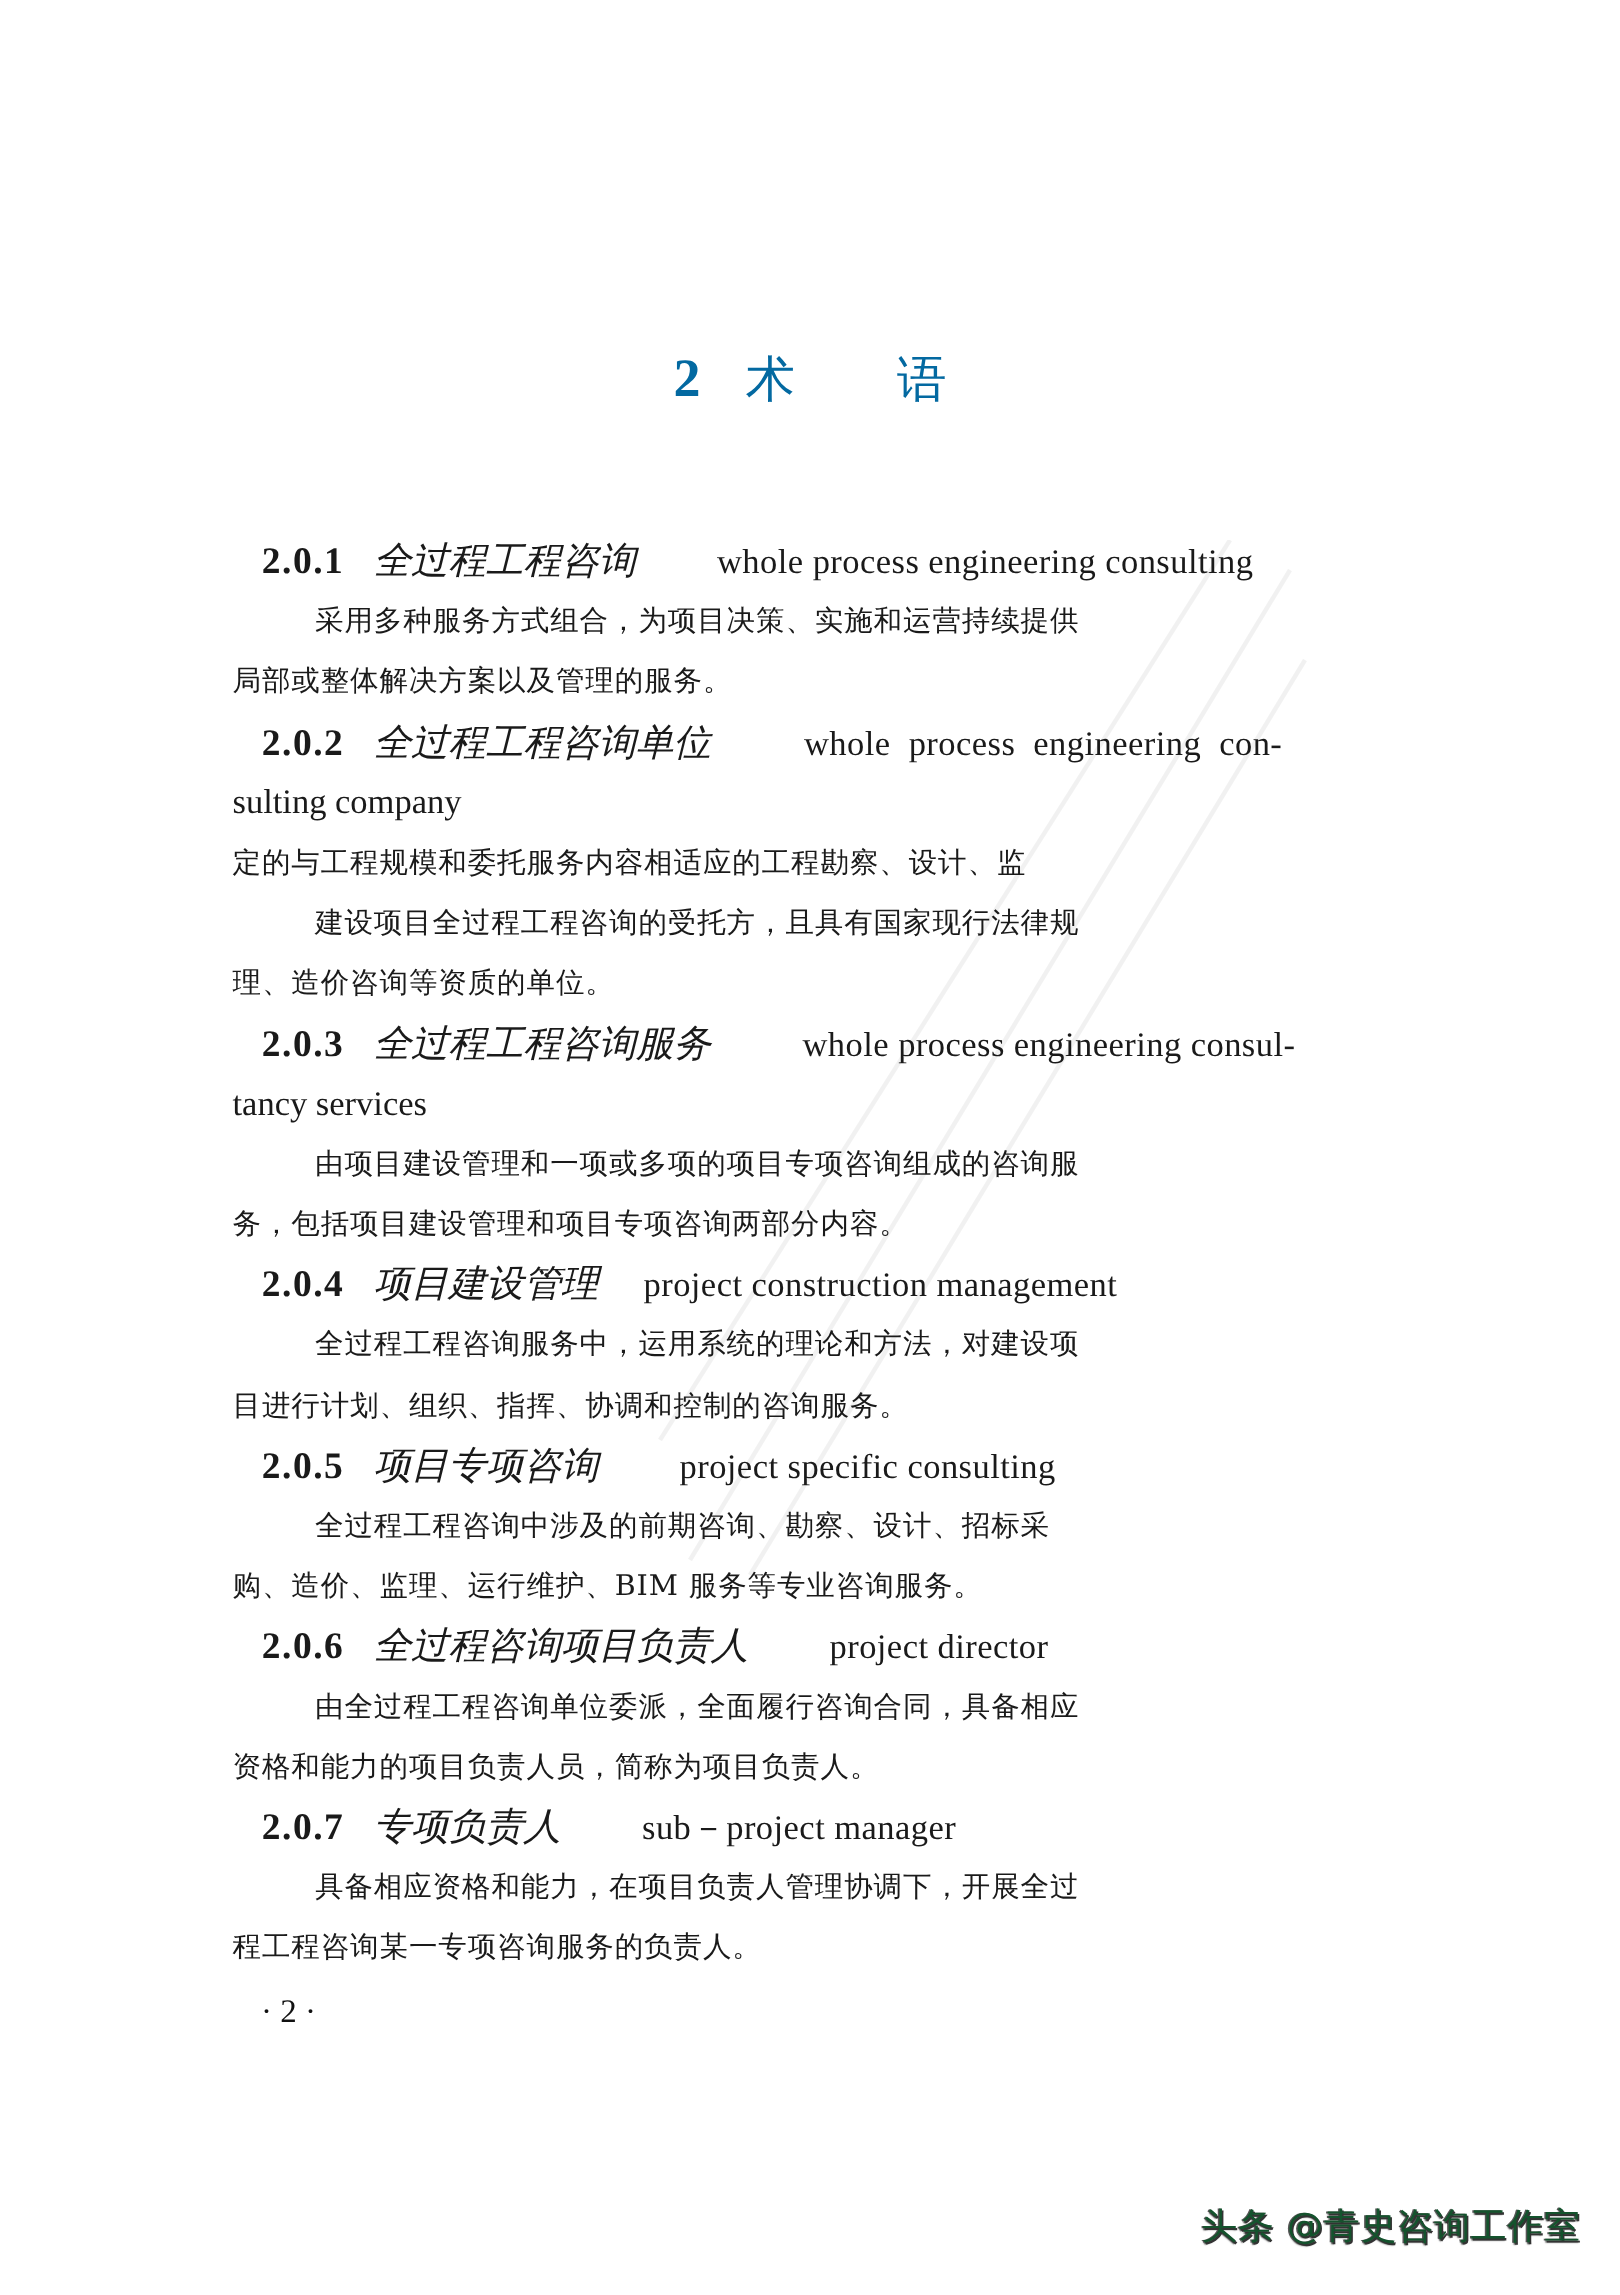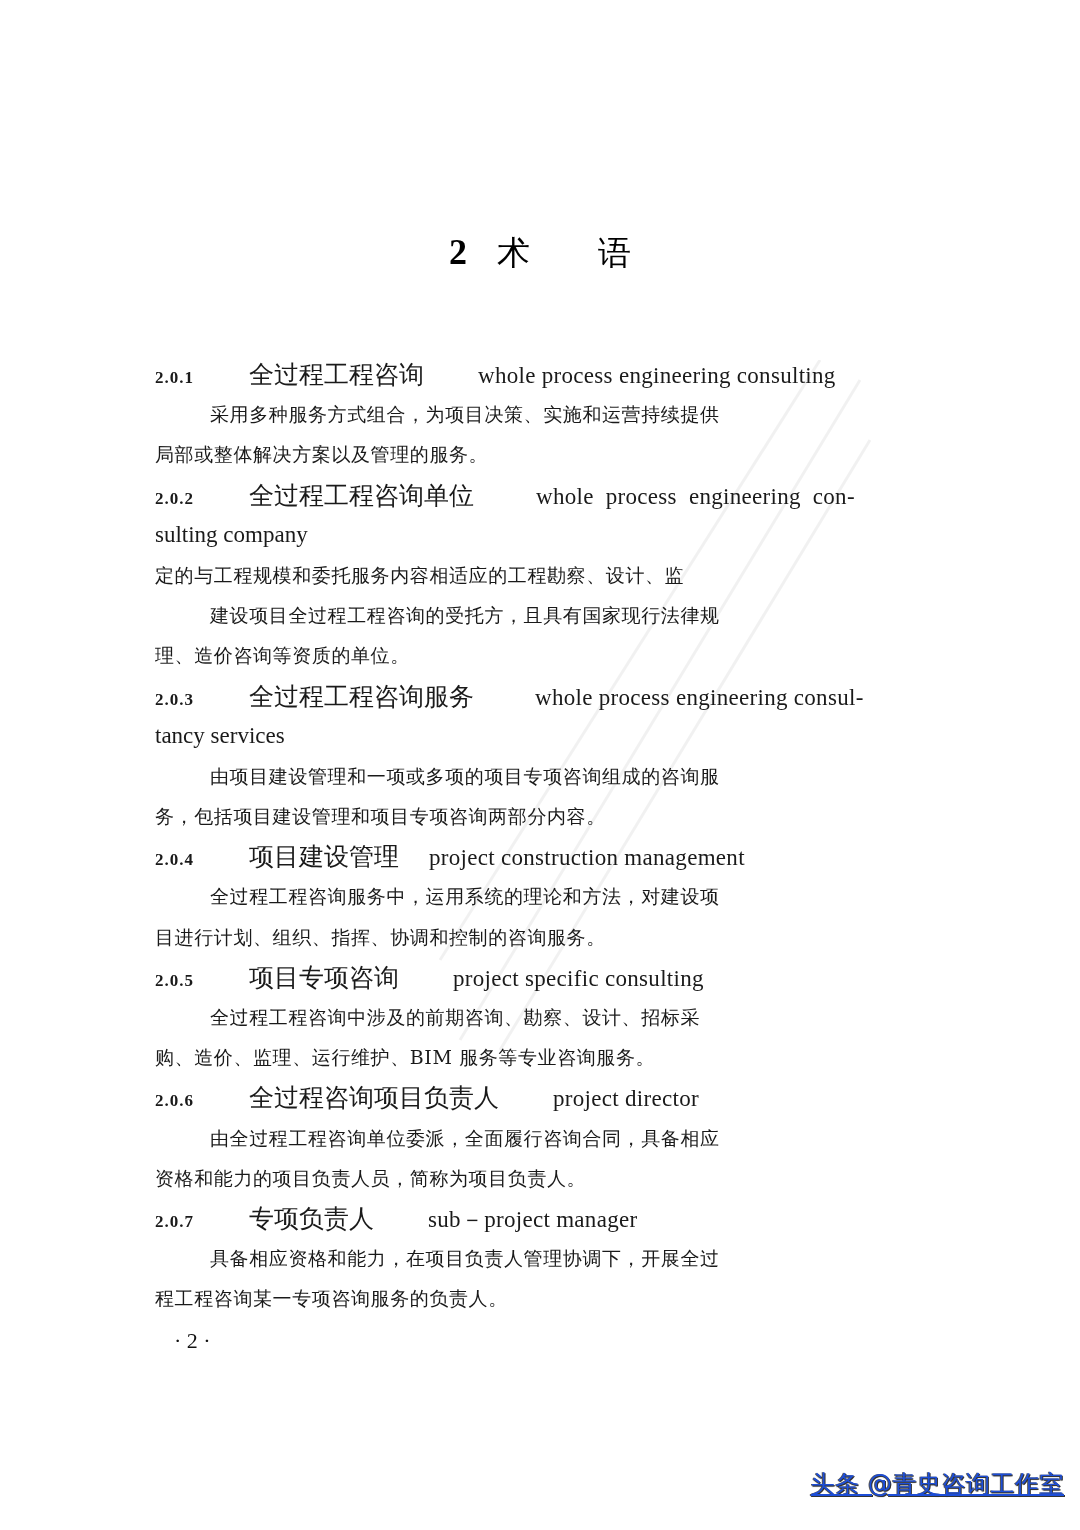--- a/index.html
+++ b/index.html
@@ -22,21 +22,21 @@
       background: #ffffff;
     }
     .chapter-title {
       position: absolute;
       top: 222px;
       left: 0;
       width: 1080px;
       text-align: center;
       font-size: 33px;
       line-height: 60px;
-      color: #000000;
+      color: #0369a1;
     }
     .chapter-title .num {
       font-family: "Liberation Serif", serif;
       font-weight: bold;
       font-size: 36px;
       margin-right: 30px;
     }
     .chapter-title .w1 { margin-right: 68px; }
     .content {
       position: absolute;
@@ -48,28 +48,30 @@
       height: 40.2px;
       line-height: 40.2px;
       font-size: 26px;
       white-space: nowrap;
       overflow: visible;
       position: relative;
     }
     .term-no {
       font-family: "Liberation Serif", serif;
       font-weight: bold;
-      font-size: 17px;
+      font-size: 25px;
       letter-spacing: 1px;
       display: inline-block;
       width: 94px;
+      text-align: center;
     }
     .term-cn {
       font-size: 25px;
       display: inline-block;
+      font-style: italic;
     }
     .term-en {
       font-family: "Liberation Serif", serif;
       font-size: 23px;
       display: inline-block;
       letter-spacing: 0.3px;
     }
     .cont {
       font-family: "Liberation Serif", serif;
       font-size: 23px;
@@ -82,28 +84,27 @@
     .page-number {
       position: absolute;
       left: 174px;
       top: 1328px;
       font-family: "Liberation Serif", serif;
       font-size: 22px;
       color: #111;
     }
     .watermark {
       position: absolute;
-      right: 16px;
+      right: 26px;
       top: 1468px;
       font-family: "DejaVu Sans", "Liberation Sans", sans-serif;
       font-size: 24px;
-      color: #1d4ed8;
+      color: #14532d;
       text-shadow: 1px 1px 0 #333, -1px 0 0 #555, 0 1px 1px #444;
       letter-spacing: 0.5px;
-      text-decoration: underline;
     }
     .faint-mark {
       position: absolute;
       left: 420px;
       top: 360px;
       width: 460px;
       height: 700px;
       opacity: 0.05;
       pointer-events: none;
     }

